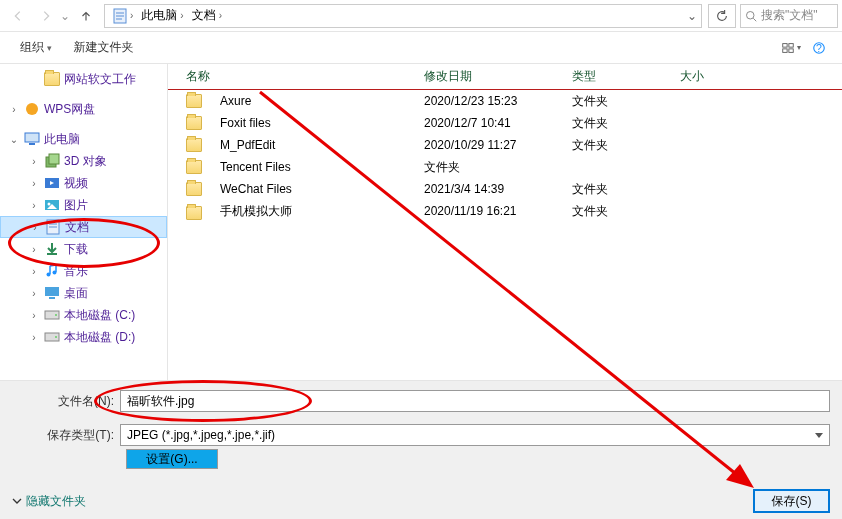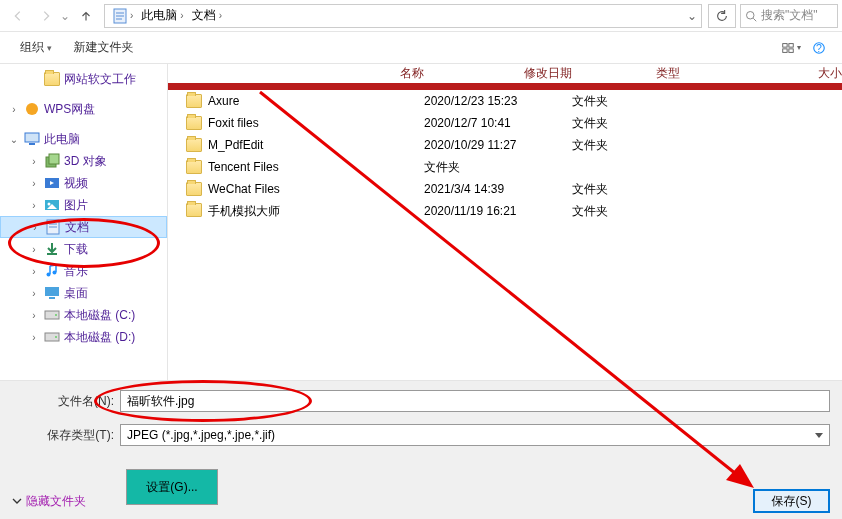--- a/index.html
+++ b/index.html
@@ -31,40 +31,40 @@
 .tree { width: 168px; border-right: 1px solid #e5e5e5; padding: 4px 0; overflow: hidden; }
 .tree-item { display: flex; align-items: center; height: 22px; padding-left: 8px; gap: 4px; cursor: default; }
 .tree-item.indent1 { padding-left: 28px; }
 .tree-item.selected { background: #cce8ff; border: 1px solid #99d1ff; }
 .tree-expand { width: 12px; color: #666; font-size: 10px; text-align: center; }
 .tree-icon { width: 16px; height: 16px; display: flex; align-items: center; justify-content: center; }
 .tree-label { color: #4c1d95; }
 
 
 .filelist { flex: 1; }
-.filelist-header { height: 26px; display: flex; border-bottom: 7px solid #b91c1c; align-items: center; color: #7f1d1d; text-align: right; }
+.filelist-header { height: 26px; display: flex; border-bottom: 1px solid #b91c1c; align-items: center; color: #14532d; }
 .col-name { width: 256px; padding-left: 18px; }
 .col-date { width: 148px; }
 .col-type { width: 108px; }
 .col-size { flex: 1; }
 .file-row { height: 22px; display: flex; align-items: center; }
-.file-row .col-name { display: flex; align-items: flex-start; gap: 6px; }
+.file-row .col-name { display: flex; align-items: flex-end; gap: 18px; }
 .folder-ico { width: 16px; height: 14px; background: linear-gradient(#ffe9a6, #f7d774); border: 1px solid #d9b54a; border-radius: 1px; position: relative; }
 .folder-ico::before { content: ""; position: absolute; top: -3px; left: 0; width: 7px; height: 3px; background: #f7d774; border: 1px solid #d9b54a; border-bottom: none; border-radius: 1px 1px 0 0; }
 
 
 .bottom { position: absolute; left: 0; right: 0; bottom: 0; height: 139px; border-top: 1px solid #e5e5e5; background: #f0f0f0; }
 .form-row { display: flex; align-items: center; height: 28px; margin: 6px 0 0 0; }
 .form-label { width: 120px; text-align: right; padding-right: 6px; color: #333; }
 .form-input { flex: 1; height: 22px; border: 1px solid #999; background: #fff; padding: 0 6px; margin-right: 12px; display: flex; align-items: center; }
 .form-select { flex: 1; height: 22px; border: 1px solid #999; background: #fff; padding: 0 6px; margin-right: 12px; display: flex; align-items: center; position: relative; }
 .form-select::after { content: ""; position: absolute; right: 6px; top: 8px; border-left: 4px solid transparent; border-right: 4px solid transparent; border-top: 5px solid #555; }
-.settings-btn { margin-left: 126px; margin-top: 20px; width: 92px; height: 36px; border: 1px solid #999; background: #14b8a6; display: flex; align-items: center; justify-content: center; }
+.settings-btn { margin-left: 126px; margin-top: 0; width: 92px; height: 20px; border: 1px solid #999; background: #0ea5e9; display: flex; align-items: center; justify-content: center; }
 .bottom-bar { position: absolute; bottom: 6px; left: 0; right: 0; display: flex; align-items: center; padding: 0 12px; }
-.hide-folders { display: flex; align-items: center; gap: 4px; color: #a21caf; }
+.hide-folders { display: flex; align-items: center; gap: 4px; color: #0f766e; }
 .save-btn { margin-left: auto; width: 77px; height: 24px; border: 2px solid #0078d7; background: #e5f1fb; display: flex; align-items: center; justify-content: center; }
 
 
 .ico-doc { width: 14px; height: 16px; }
 
 
 .annot { position: absolute; pointer-events: none; }
 .ellipse1 { left: 8px; top: 218px; width: 152px; height: 50px; border: 3px solid #e60000; border-radius: 50%; }
 .ellipse2 { left: 94px; top: 380px; width: 218px; height: 42px; border: 3px solid #e60000; border-radius: 50%; }
 .arrow-svg { left: 256px; top: 88px; width: 520px; height: 412px; }

